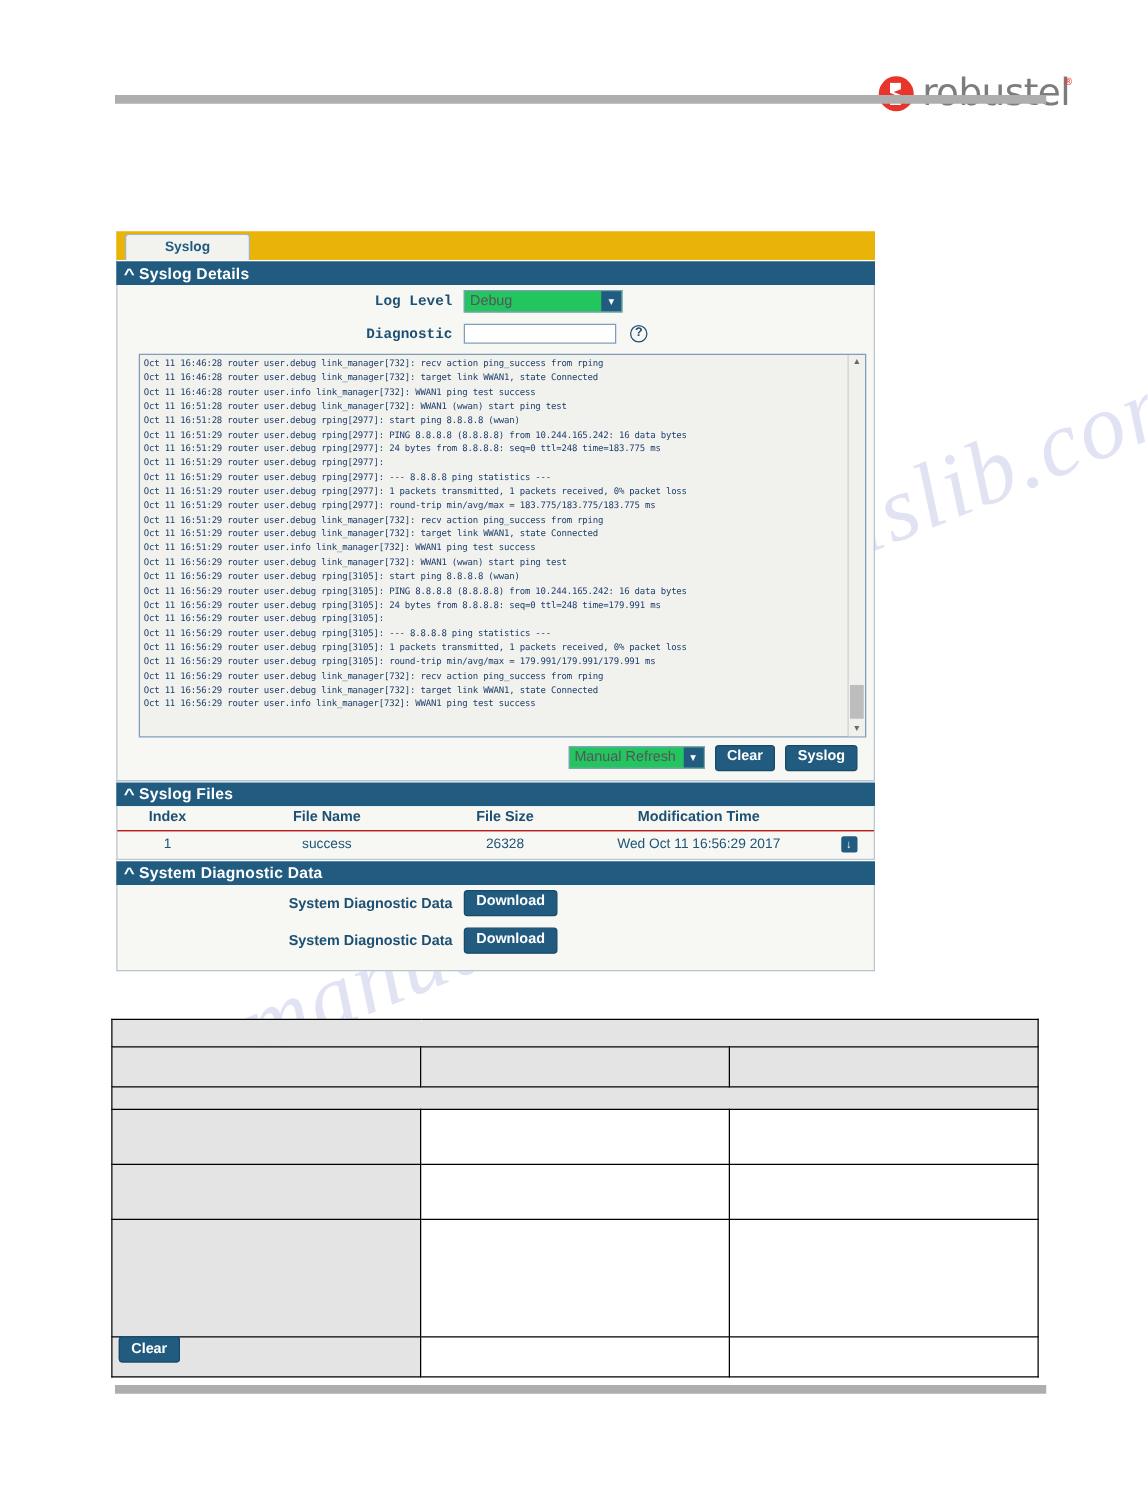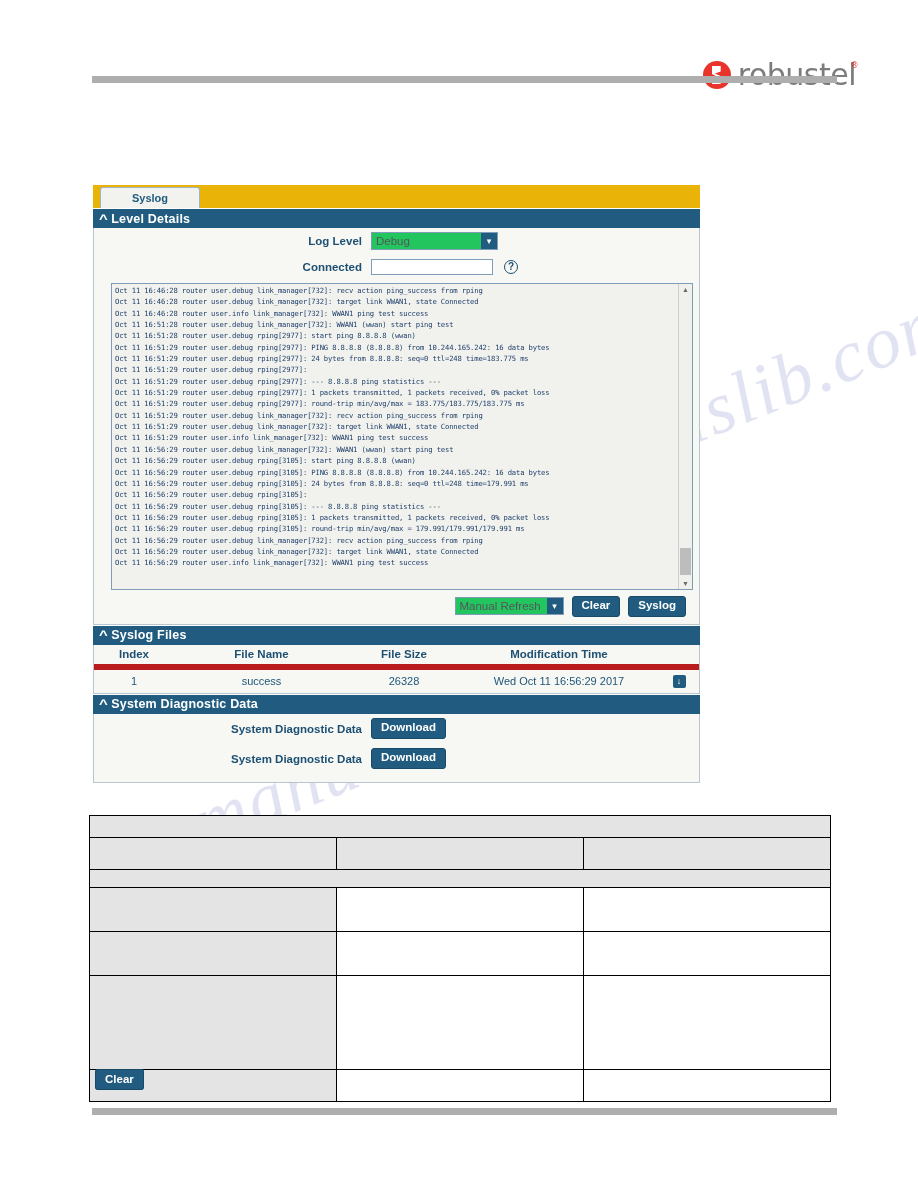--- a/index.html
+++ b/index.html
@@ -153,20 +153,21 @@
     height: 26px;
   }
   .form-label {
     width: 277px;
     text-align: right;
     padding-right: 9px;
     font-size: 11.5px;
     font-weight: bold;
     color: #1d5073;
     box-sizing: border-box;
+    font-family: Liberation Mono, monospace;
   }
   .select-box {
     width: 127px;
     height: 18px;
     background: #22c55e;
     border: 1px solid #7f9db9;
     display: flex;
     align-items: center;
     box-sizing: border-box;
     position: relative;
@@ -283,21 +284,21 @@
   .files-table {
     width: 100%;
     border-collapse: collapse;
     font-size: 11px;
   }
   .files-table th {
     font-size: 11.5px;
     font-weight: bold;
     color: #1d5073;
     padding: 3px 0 4px;
-    border-bottom: 6px solid #b91c1c;
+    border-bottom: 1px solid #b91c1c;
     text-align: center;
   }
   .files-table td {
     padding: 4px 0 5px;
     text-align: center;
     color: #1e5577;
     font-size: 11px;
   }
   .col-index  { width: 80px; }
   .col-name   { width: 175px; }
@@ -380,34 +381,34 @@
 </div>
 
 <div class="ui-shot">
 
   <div class="tab-strip">
     <div class="tab">Syslog</div>
   </div>
 
   <div class="section-bar">
     <span class="caret">^</span>
-    <span>Level Details</span>
+    <span>Syslog Details</span>
   </div>
   <div class="section-body">
 
     <div class="form-row">
       <div class="form-label">Log Level</div>
       <div class="select-box">
         <span class="sel-val">Debug</span>
         <span class="select-arrow">▾</span>
       </div>
     </div>
 
     <div class="form-row">
-      <div class="form-label">Connected</div>
+      <div class="form-label">Diagnostic</div>
       <input class="text-input" type="text" value="" placeholder="" style="">
       <span class="help-icon">?</span>
     </div>
 
     <div class="log-console">
       <div class="log-lines" id="log-lines"><div>Oct 11 16:46:28 router user.debug link_manager[732]: recv action ping_success from rping</div><div>Oct 11 16:46:28 router user.debug link_manager[732]: target link WWAN1, state Connected</div><div>Oct 11 16:46:28 router user.info link_manager[732]: WWAN1 ping test success</div><div>Oct 11 16:51:28 router user.debug link_manager[732]: WWAN1 (wwan) start ping test</div><div>Oct 11 16:51:28 router user.debug rping[2977]: start ping 8.8.8.8 (wwan)</div><div>Oct 11 16:51:29 router user.debug rping[2977]: PING 8.8.8.8 (8.8.8.8) from 10.244.165.242: 16 data bytes</div><div>Oct 11 16:51:29 router user.debug rping[2977]: 24 bytes from 8.8.8.8: seq=0 ttl=248 time=183.775 ms</div><div>Oct 11 16:51:29 router user.debug rping[2977]:</div><div>Oct 11 16:51:29 router user.debug rping[2977]: --- 8.8.8.8 ping statistics ---</div><div>Oct 11 16:51:29 router user.debug rping[2977]: 1 packets transmitted, 1 packets received, 0% packet loss</div><div>Oct 11 16:51:29 router user.debug rping[2977]: round-trip min/avg/max = 183.775/183.775/183.775 ms</div><div>Oct 11 16:51:29 router user.debug link_manager[732]: recv action ping_success from rping</div><div>Oct 11 16:51:29 router user.debug link_manager[732]: target link WWAN1, state Connected</div><div>Oct 11 16:51:29 router user.info link_manager[732]: WWAN1 ping test success</div><div>Oct 11 16:56:29 router user.debug link_manager[732]: WWAN1 (wwan) start ping test</div><div>Oct 11 16:56:29 router user.debug rping[3105]: start ping 8.8.8.8 (wwan)</div><div>Oct 11 16:56:29 router user.debug rping[3105]: PING 8.8.8.8 (8.8.8.8) from 10.244.165.242: 16 data bytes</div><div>Oct 11 16:56:29 router user.debug rping[3105]: 24 bytes from 8.8.8.8: seq=0 ttl=248 time=179.991 ms</div><div>Oct 11 16:56:29 router user.debug rping[3105]:</div><div>Oct 11 16:56:29 router user.debug rping[3105]: --- 8.8.8.8 ping statistics ---</div><div>Oct 11 16:56:29 router user.debug rping[3105]: 1 packets transmitted, 1 packets received, 0% packet loss</div><div>Oct 11 16:56:29 router user.debug rping[3105]: round-trip min/avg/max = 179.991/179.991/179.991 ms</div><div>Oct 11 16:56:29 router user.debug link_manager[732]: recv action ping_success from rping</div><div>Oct 11 16:56:29 router user.debug link_manager[732]: target link WWAN1, state Connected</div><div>Oct 11 16:56:29 router user.info link_manager[732]: WWAN1 ping test success</div></div>
       <div class="log-scroll">
         <div class="sb-arrow sb-up">▲</div>
         <div class="sb-thumb"></div>
         <div class="sb-arrow sb-down">▼</div>

